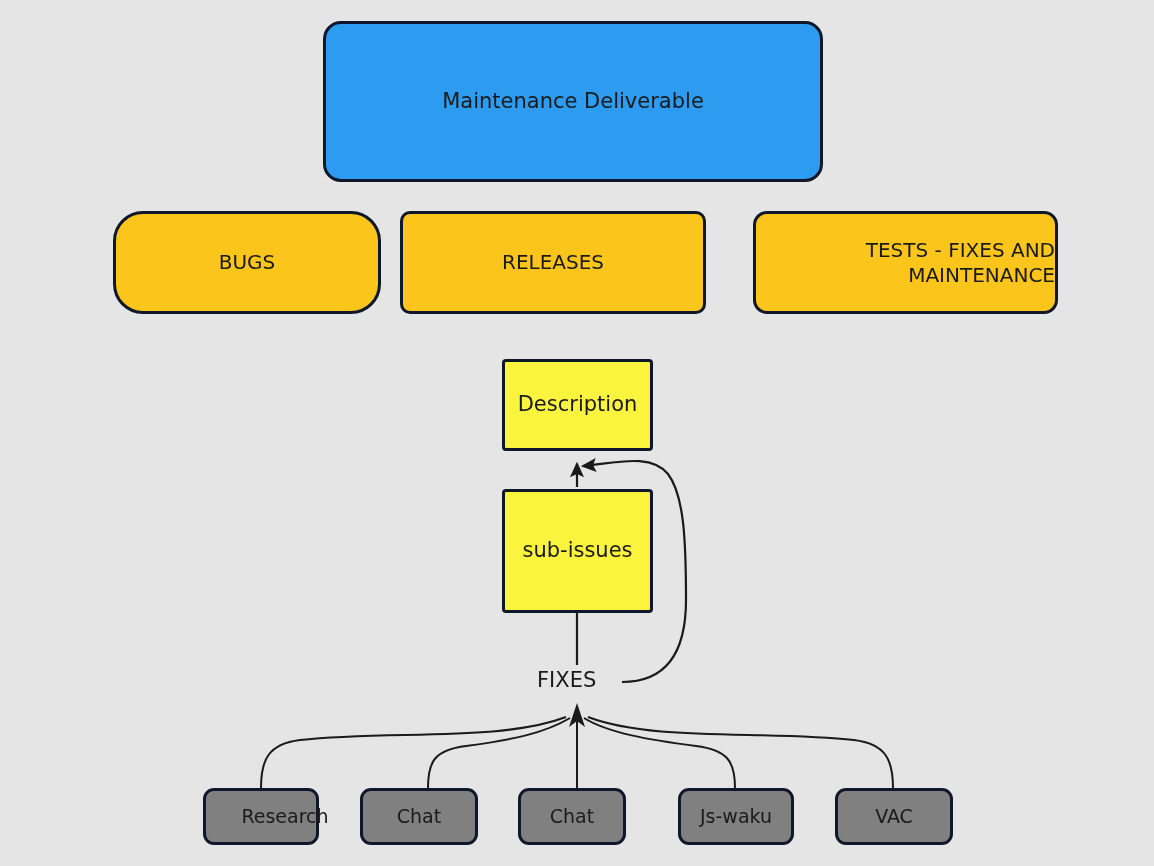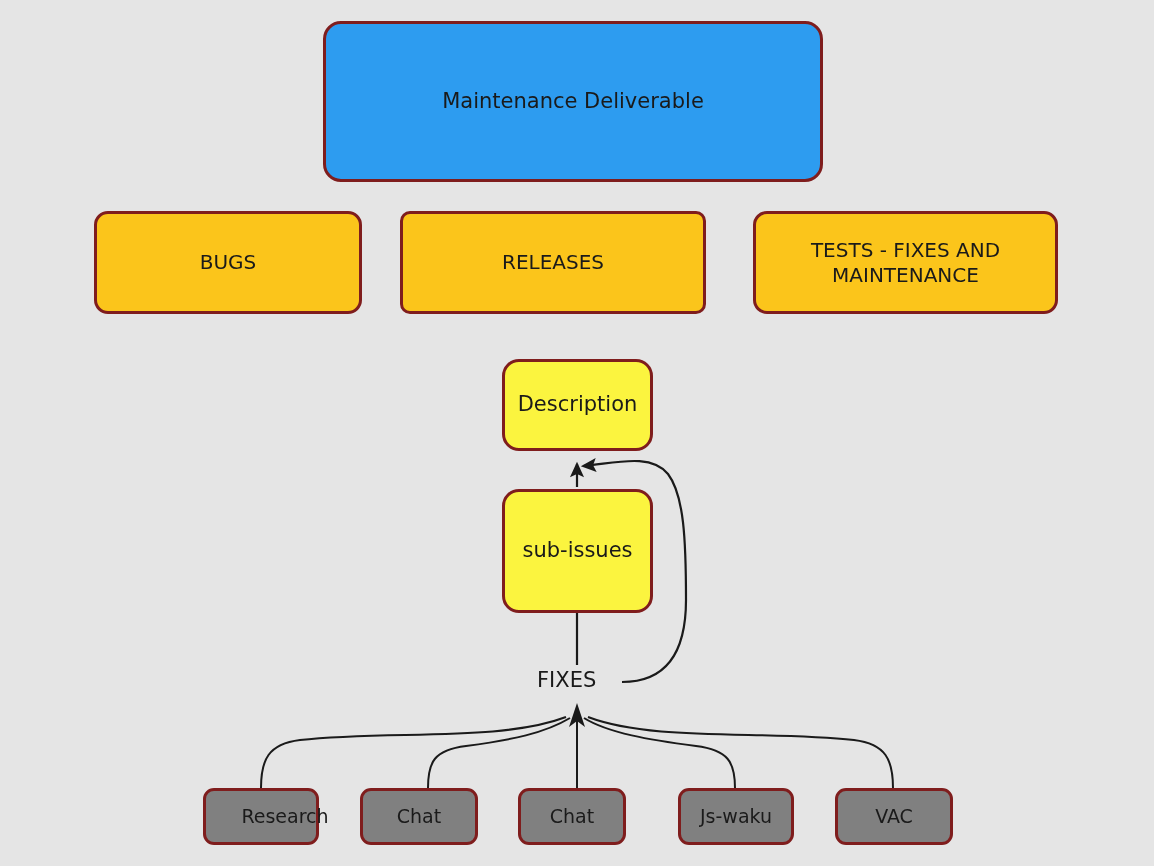--- a/index.html
+++ b/index.html
@@ -16,25 +16,25 @@
   }
   #canvas {
     position: absolute;
     left: 0; top: 0;
     width: 1154px;
     height: 866px;
   }
   .node {
     position: absolute;
     box-sizing: border-box;
-    border: 3px solid #7f1d1d;
+    border: 3px solid #0f172a;
     display: flex;
     align-items: center;
     justify-content: center;
-    text-align: center;
+    text-align: right;
     color: #1a1a1a;
     line-height: 1.22;
     z-index: 2;
   }
   .node-label { display: block; }
 
   
   #node-deliverable {
     left: 323px; top: 21px;
     width: 500px; height: 161px;
@@ -44,28 +44,28 @@
   }
 
   
   .cat {
     background: #fbc51b;
     border-radius: 14px;
     font-size: 20px;
     top: 211px;
     height: 103px;
   }
-  #node-bugs     { left: 94px;  width: 268px; }
+  #node-bugs     { left: 113px;  width: 268px; border-radius: 30px; }
   #node-releases { left: 400px; width: 306px; border-radius: 10px; }
   #node-tests    { left: 753px; width: 305px; }
 
   
   .ynode {
     background: #fbf43f;
-    border-radius: 17px;
+    border-radius: 4px;
     font-size: 21px;
     left: 502px;
     width: 151px;
   }
   #node-description { top: 359px; height: 92px; }
   #node-subissues   { top: 489px; height: 124px; }
 
   
   .gnode {
     background: #808080;

